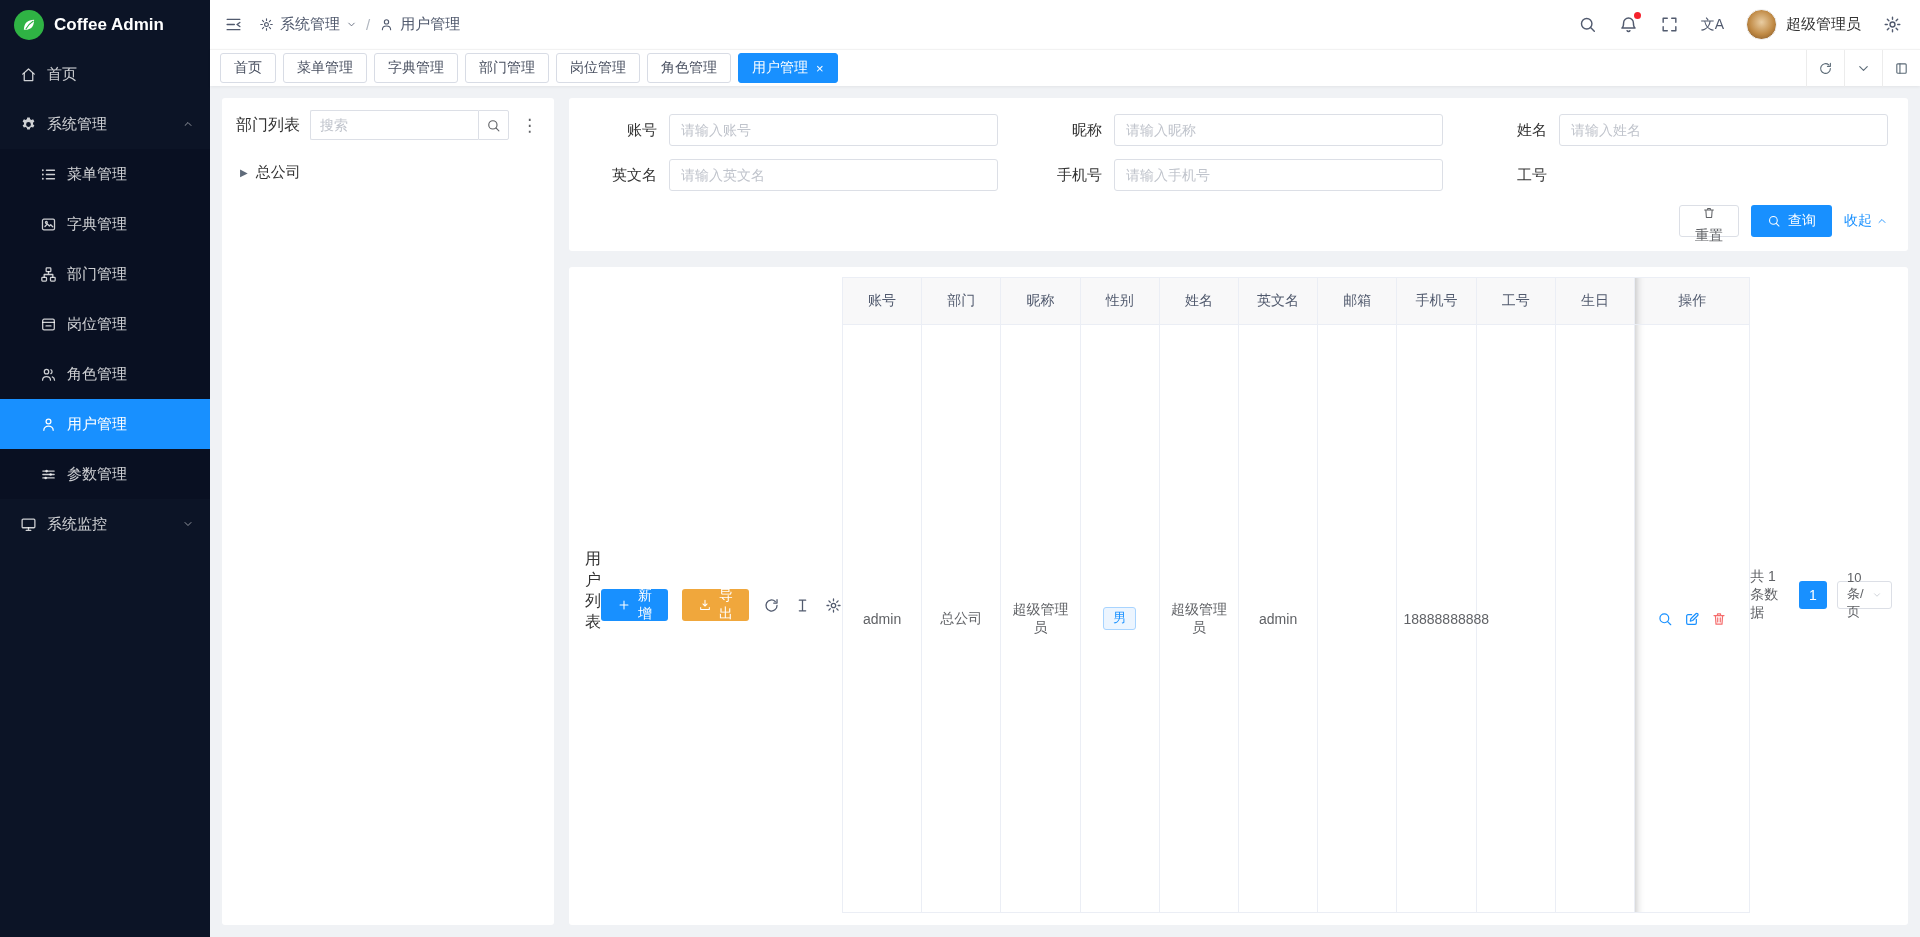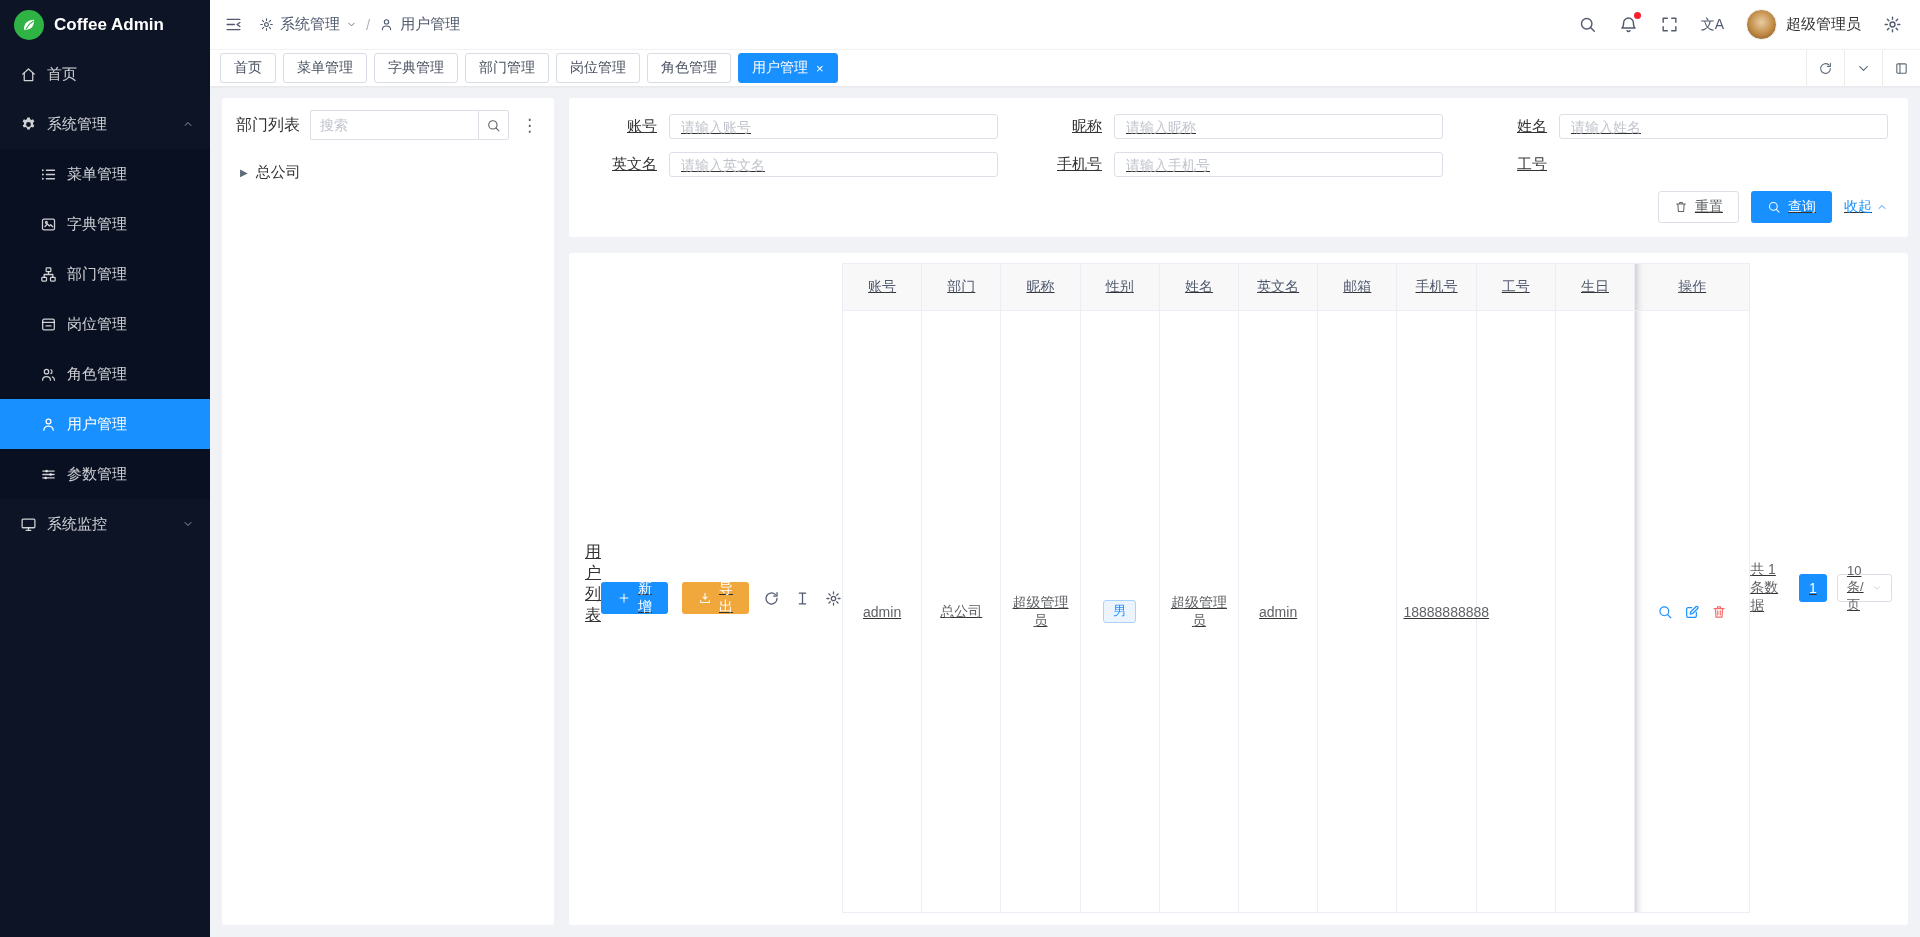--- a/index.html
+++ b/index.html
@@ -61,32 +61,32 @@
   .dept-title { font-size: 16px; color: #333; white-space: nowrap; }
   .dsearch { flex: 1; display: flex; min-width: 0; }
   .dsearch input { flex: 1; min-width: 0; height: 30px; border: 1px solid #dcdfe6; border-right: none; border-radius: 2px 0 0 2px; padding: 0 9px; font-size: 14px; color: #606266; outline: none; }
   .dsearch-btn { width: 31px; height: 30px; border: 1px solid #dcdfe6; background: #fff; display: flex; align-items: center; justify-content: center; color: #606266; cursor: pointer; border-radius: 0 2px 2px 0; }
   .dsearch-btn svg { width: 15px; height: 15px; }
   .dots { font-size: 17px; color: #606266; cursor: pointer; padding: 0 2px; }
   .tree { margin-top: 16px; }
   .tree-node { display: flex; align-items: center; gap: 8px; height: 32px; font-size: 15px; color: #333; cursor: pointer; padding-left: 4px; }
   .tree-caret { font-size: 10px; color: #5f6b7a; }
 
-  .right-col { flex: 1; min-width: 0; display: flex; flex-direction: column; gap: 16px; text-decoration: underline; }
+  .right-col { flex: 1; min-width: 0; display: flex; flex-direction: column; gap: 16px; }
 
   .filter-card { padding: 16px 20px 14px; flex-shrink: 0; }
   .filter-grid { display: grid; grid-template-columns: repeat(3, 1fr); column-gap: 36px; row-gap: 13px; }
   .field { display: flex; align-items: center; }
   .field label { width: 80px; flex-shrink: 0; text-align: right; padding-right: 12px; font-size: 15px; color: #333; }
-  .field input { flex: 1; min-width: 0; height: 25px; border: 1px solid #dcdfe6; border-radius: 3px; padding: 0 11px; font-size: 14px; color: #606266; outline: none; background: #fff; }
+  .field input { flex: 1; min-width: 0; height: 32px; border: 1px solid #dcdfe6; border-radius: 3px; padding: 0 11px; font-size: 14px; color: #606266; outline: none; background: #fff; }
   ::placeholder { color: #c0c4cc; }
   .filter-actions { display: flex; justify-content: flex-end; align-items: center; gap: 12px; margin-top: 14px; }
   .btn { height: 32px; display: inline-flex; align-items: center; gap: 7px; padding: 0 15px; border-radius: 3px; font-size: 14px; cursor: pointer; border: 1px solid transparent; }
   .btn svg { width: 14px; height: 14px; }
-  .btn-plain { background: #fff; border-color: #dcdfe6; color: #606266; }
+  .btn-plain { background: #fff; border-color: #dcdfe6; color: #606266; flex-direction: column; }
   .btn-primary { background: #1890ff; color: #fff; }
   .btn-warning { background: #f0a73c; color: #fff; }
   .collapse-link { display: inline-flex; align-items: center; gap: 4px; color: #1890ff; font-size: 14px; cursor: pointer; }
   .collapse-link svg { width: 12px; height: 12px; }
 
   .table-card { flex: 1; min-height: 0; display: flex; flex-direction: row; padding: 10px 16px 12px; }
   .table-toolbar { display: flex; align-items: center; min-height: 40px; margin-bottom: 8px; }
   .table-title { font-size: 16px; color: #333; }
   .toolbar-right { margin-left: auto; display: flex; align-items: center; gap: 14px; margin-top: 28px; }
   .tool-icon { color: #515a6e; cursor: pointer; display: flex; }

